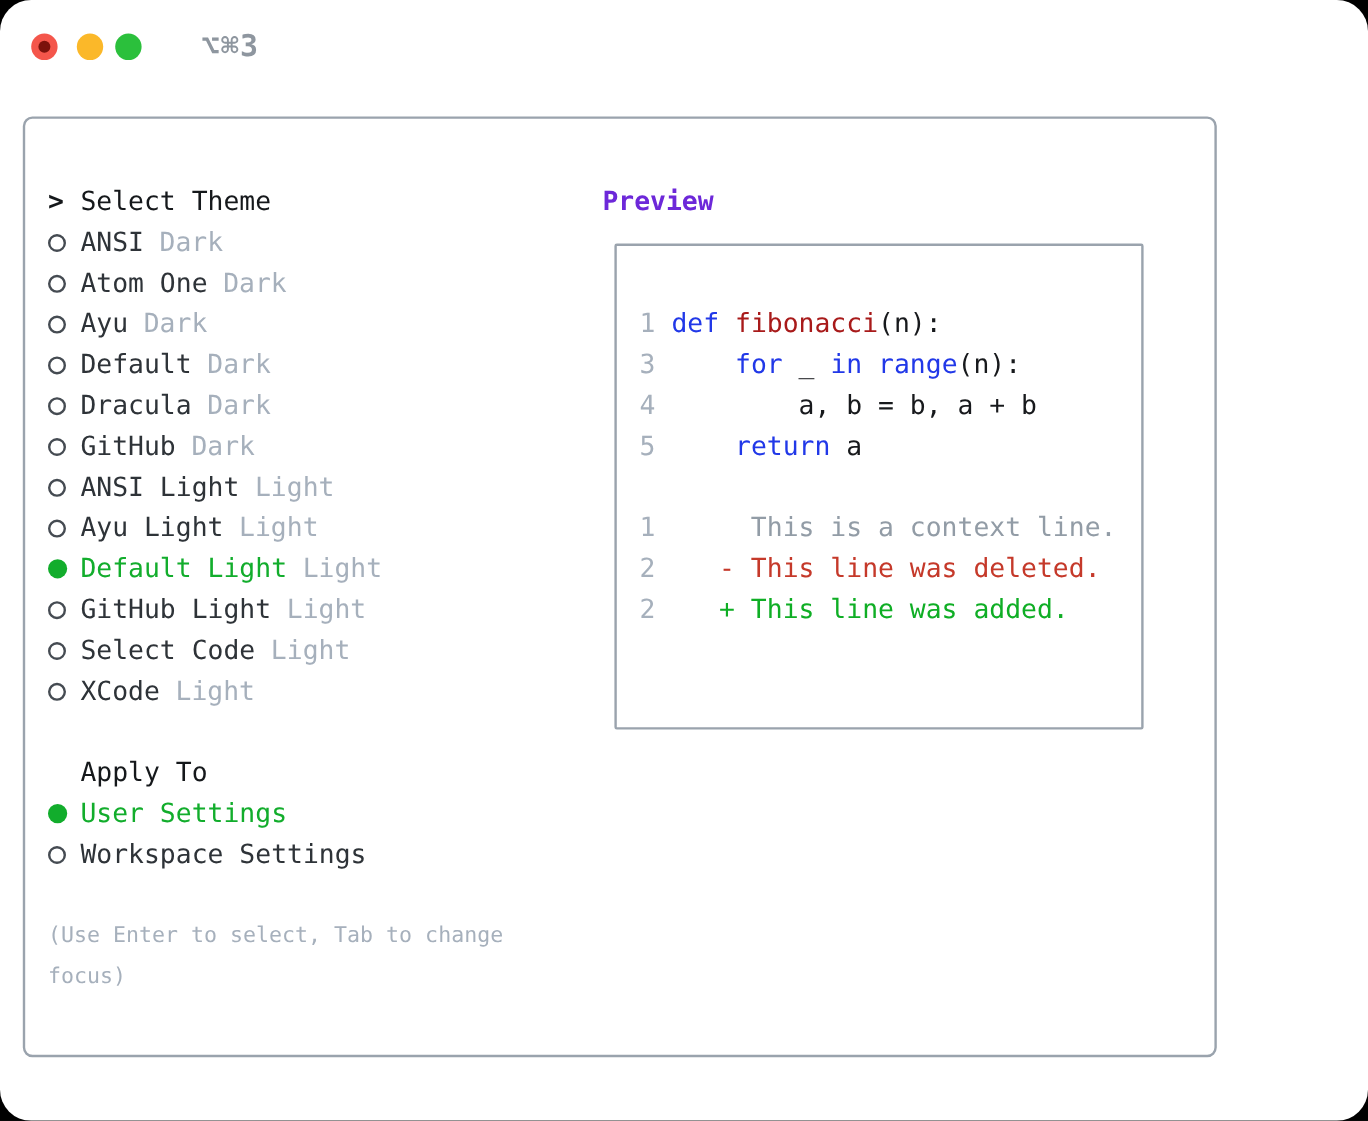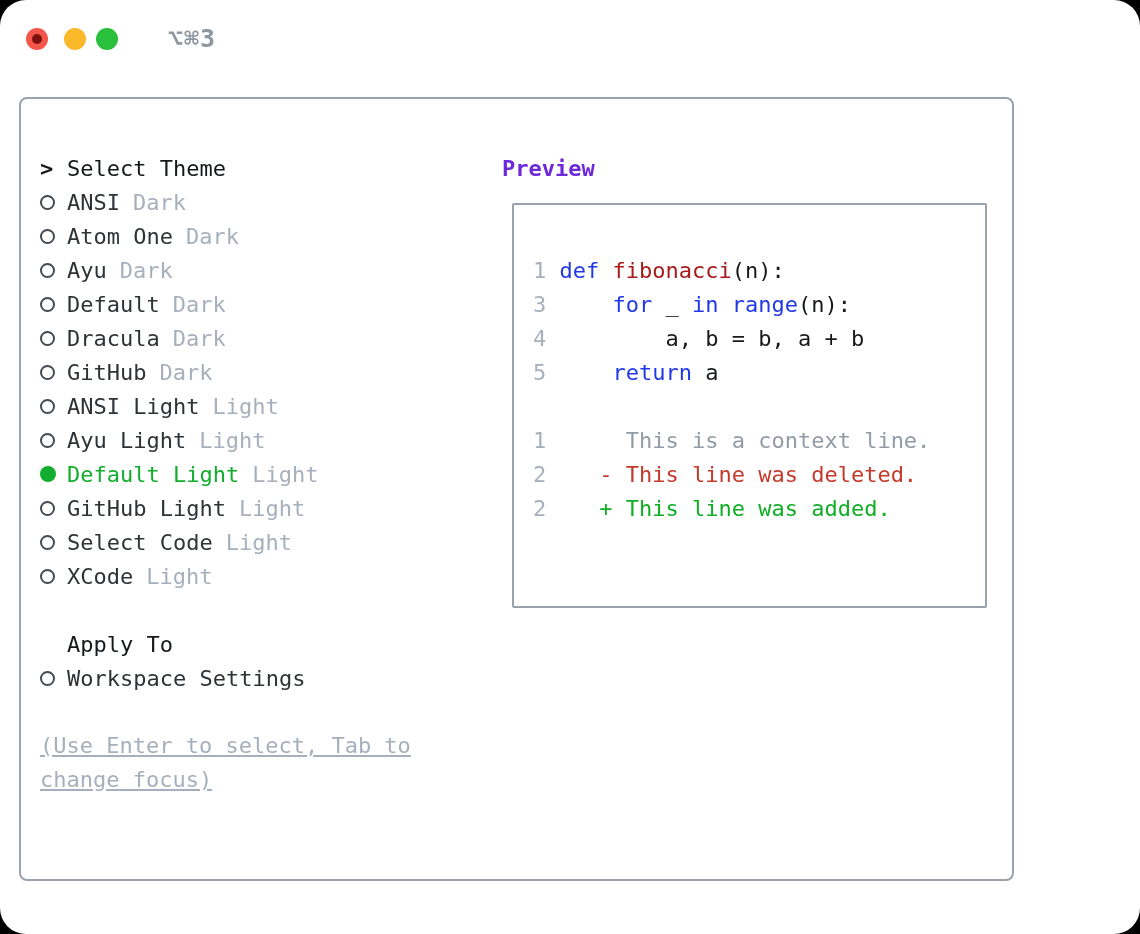--- a/index.html
+++ b/index.html
@@ -33,25 +33,25 @@
   .left-col{position:absolute;left:19px;top:52px;width:440px;}
   .header-label{font-weight:normal;color:#15181b;}
   .radio{width:15px;height:15px;border:2px solid #454b52;border-radius:50%;}
   .radio.sel{width:16px;height:16px;border:none;background:var(--selection_green);}
   .t-name{color:var(--text_dark);}
   .t-name.sel{color:var(--selection_green);}
   .t-suffix{color:var(--muted_gray);margin-left:13px;}
   .section-title{color:#15181b;}
   .opt-label{color:var(--text_dark);}
   .opt-label.sel{color:var(--selection_green);}
-  .hint{width:420px;font-size:22px;line-height:34px;color:var(--muted_gray);text-decoration:underline;}
+  .hint{width:420px;font-size:18px;line-height:34px;color:var(--muted_gray);}
   
   .preview-header{position:absolute;left:481px;top:52px;font-weight:bold;
     color:#6d28d9;}
-  .preview-box{position:absolute;left:491px;top:104px;width:475px;height:405px;
+  .preview-box{position:absolute;left:491px;top:104px;width:441px;height:405px;
     border:2px solid var(--border_gray);border-radius:2px;background:#fff;
     padding:49px 0 0 19px;overflow:hidden;}
   .pline{height:34px;line-height:34px;font-size:22px;white-space:pre;}
   .pline.blank{height:34px;}
   .c-num{color:var(--muted_gray);}
   .c-p{color:#17191c;}
   .c-kw{color:var(--keyword_blue);}
   .c-fn{color:var(--function_red);}
   .d-context{color:var(--context_gray);}
   .d-deleted{color:var(--diff_red);text-align:right;}
@@ -89,20 +89,21 @@
           <div class="row"><span class="marker"><span class="radio"></span></span><span class="t-name">GitHub Light</span><span class="t-suffix">Light</span></div>
           <div class="row"><span class="marker"><span class="radio"></span></span><span class="t-name">Select Code</span><span class="t-suffix">Light</span></div>
           <div class="row"><span class="marker"><span class="radio"></span></span><span class="t-name">XCode</span><span class="t-suffix">Light</span></div>
         </div>
       <div class="row"></div>
       <div class="row">
         <span class="marker"></span>
         <span class="section-title">Apply To</span>
       </div>
       <div id="apply-list">
+          <div class="row"><span class="marker"><span class="radio sel"></span></span><span class="opt-label sel">User Settings</span></div>
           <div class="row"><span class="marker"><span class="radio"></span></span><span class="opt-label">Workspace Settings</span></div>
         </div>
       <div class="row"></div>
       <div class="hint">(Use Enter to select, Tab to change focus)</div>
     </div>
 
     <div class="row preview-header">
       <span>Preview</span>
     </div>
     <div class="preview-box">

